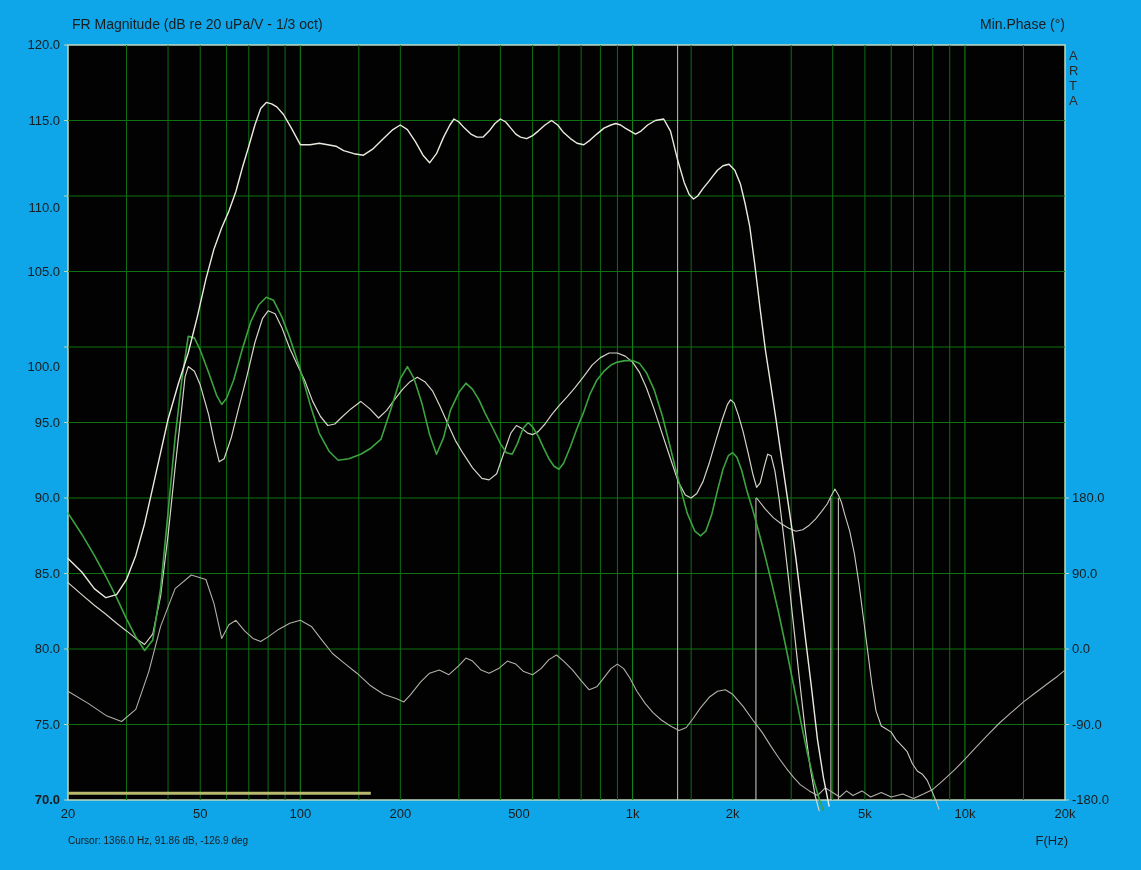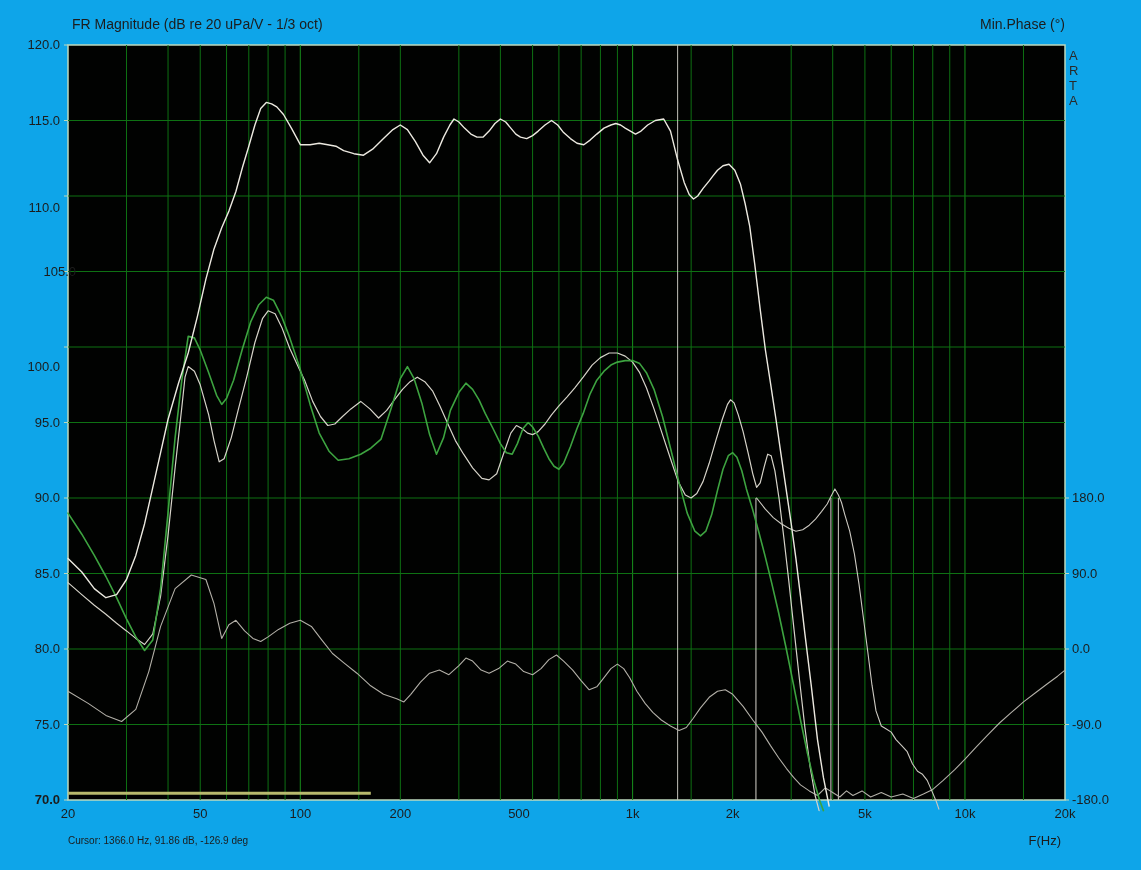--- a/index.html
+++ b/index.html
@@ -7,21 +7,21 @@
        font-family:"Liberation Sans",sans-serif;color:#1c1c1c;}
   #plot-svg{position:absolute;left:0;top:0;}
   .lbl{position:absolute;font-size:13px;line-height:16px;color:#1c1c1c;white-space:pre;}
   .ylabel{width:60px;text-align:right;}
   .yrlabel{text-align:left;}
   .xlabel{width:56px;text-align:center;}
   #title{left:72px;top:16px;font-size:14px;}
   #right-axis-title{right:76px;top:16px;font-size:14px;text-align:right;}
   #watermark{position:absolute;left:1069px;top:48px;font-size:13px;line-height:15px;color:#2a2a2a;}
   #cursor-readout{left:68px;top:833px;font-size:10px;}
-  #x-axis-title{right:80px;top:833px;font-size:13px;}
+  #x-axis-title{right:73px;top:833px;font-size:13px;}
 </style>
 </head>
 <body>
 
 <div id="app">
   <svg id="plot-svg" width="1141" height="870" viewBox="0 0 1141 870">
       <rect x="68" y="45" width="997" height="755" fill="#010201" stroke="#bdd9bd" stroke-width="1.5"></rect>
       <line x1="126.52099509283806" y1="45" x2="126.52099509283806" y2="800" stroke="#0e7113" stroke-width="1"></line>
       <line x1="168.04230189232976" y1="45" x2="168.04230189232976" y2="800" stroke="#0e7113" stroke-width="1"></line>
       <line x1="200.24872954867382" y1="45" x2="200.24872954867382" y2="800" stroke="#0e7113" stroke-width="1"></line>
@@ -92,21 +92,21 @@
   <div id="watermark">
       <div>A</div>
       <div>R</div>
       <div>T</div>
       <div>A</div>
     </div>
   <div id="y-left-labels">
       <div class="lbl ylabel" style="left: 0px; top: 37px;">120.0</div>
       <div class="lbl ylabel" style="left: 0px; top: 112.5px;">115.0</div>
       <div class="lbl ylabel" style="left: 0px; top: 200px;">110.0</div>
-      <div class="lbl ylabel" style="left: 16px; top: 263.5px;">105.0</div>
+      <div class="lbl ylabel" style="left: 0px; top: 263.5px;">105.0</div>
       <div class="lbl ylabel" style="left: 0px; top: 339px; margin-top: 20px;">100.0</div>
       <div class="lbl ylabel" style="left: 0px; top: 414.5px;">95.0</div>
       <div class="lbl ylabel" style="left: 0px; top: 490px;">90.0</div>
       <div class="lbl ylabel" style="left: 0px; top: 565.5px;">85.0</div>
       <div class="lbl ylabel" style="left: 0px; top: 641px;">80.0</div>
       <div class="lbl ylabel" style="left: 0px; top: 716.5px;">75.0</div>
       <div class="lbl ylabel" style="left: 0px; top: 792px; font-weight: bold;">70.0</div>
     </div>
   <div id="y-right-labels">
       <div class="lbl yrlabel" style="left: 1072px; top: 490px;">180.0</div>

